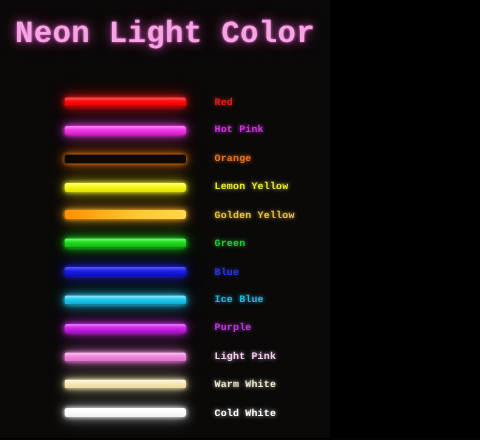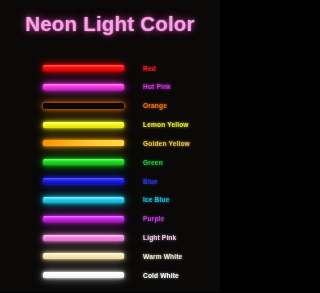--- a/index.html
+++ b/index.html
@@ -6,21 +6,21 @@
     margin: 0;
     padding: 0;
     background: #000;
   }
   #canvas {
     position: relative;
     width: 220px;
     height: 292px;
     background: #0a0908;
     overflow: hidden;
-    font-family: Liberation Sans, sans-serif;
+    font-family: Liberation Mono, monospace;
   }
   #title {
     position: absolute;
     top: 12px;
     left: 0;
     width: 220px;
     text-align: center;
     font-size: 20.5px;
     font-weight: bold;
     letter-spacing: 0.2px;

